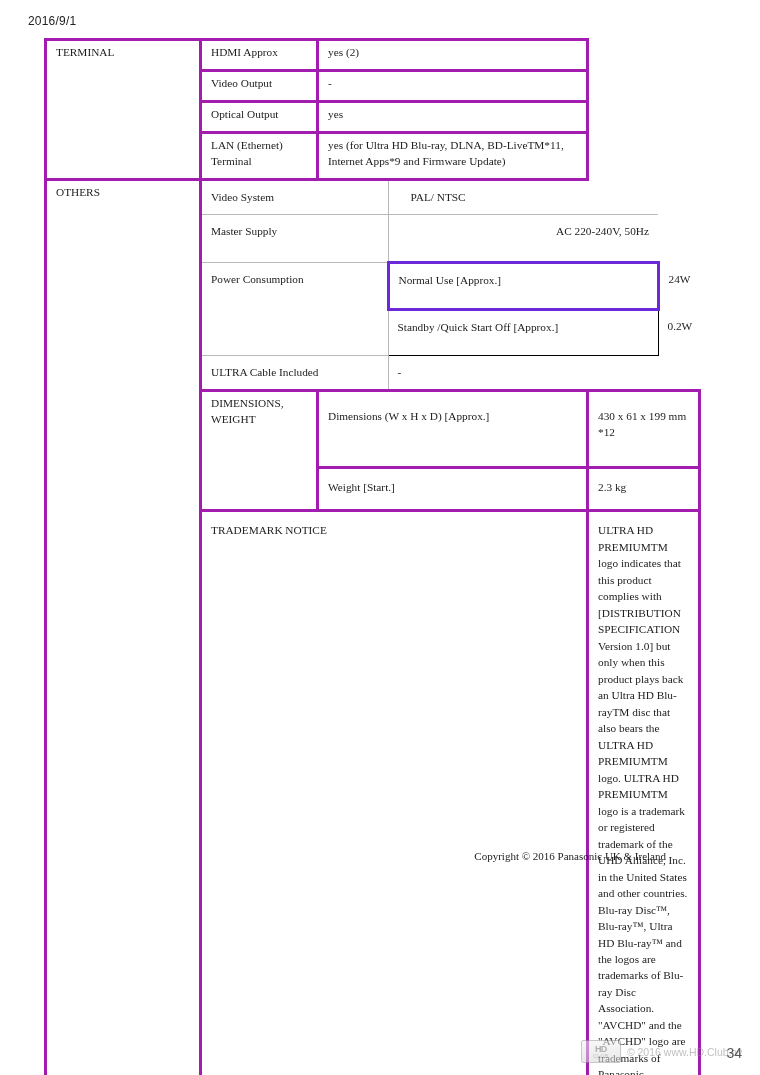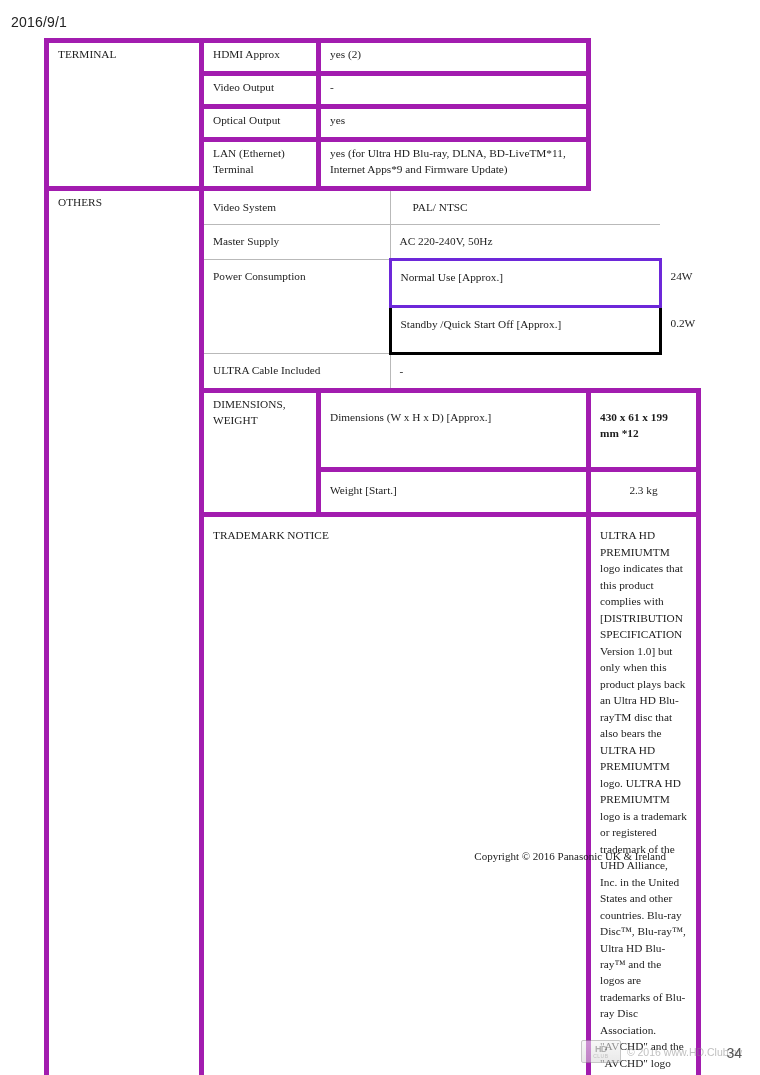--- a/index.html
+++ b/index.html
@@ -18,38 +18,38 @@
   .page {
     position: relative;
     width: 760px;
     height: 1075px;
     background: #fff;
     box-sizing: border-box;
   }
   .date-stamp {
     position: absolute;
     top: 14px;
-    left: 11px;
-    font-family: "Liberation Sans", sans-serif;
-    font-size: 14px;
+    left: 28px;
+    font-family: "Liberation Sans", sans-serif;
+    font-size: 12px;
     color: #222;
     letter-spacing: 0.2px;
   }
   .spec-table {
     position: absolute;
     top: 38px;
     left: 44px;
     width: 657px;
     border-collapse: collapse;
     table-layout: fixed;
     font-size: 11.3px;
     line-height: 1.42;
   }
   .spec-table td {
-    border: 5px solid #a21caf;
+    border: 3px solid #a21caf;
     vertical-align: top;
     padding: 3px 9px 9px 9px;
     color: #1c1c1c;
   }
   .c-label1 { width: 155px; }
   .c-label2 { width: 117px; }
   .c-value  { width: 270px; }
   .trademark-block {
     line-height: 1.46;
     text-align: left;
@@ -152,48 +152,48 @@
                 <col style="width:186px">
                 <col style="width:270px">
               </colgroup>
             <tbody>
               <tr>
                 <td style="border:1px solid #b9b9b9;border-top:0;border-left:0;vertical-align:top;padding:8px 9px 9px 9px;">Video System</td>
                 <td style="border:1px solid #b9b9b9;border-top:0;border-right:0;vertical-align:top;padding:8px 9px 9px 22px;">PAL/ NTSC</td>
               </tr>
               <tr>
                 <td style="border:1px solid #b9b9b9;border-left:0;vertical-align:top;padding:8px 9px 9px 9px;">Master Supply</td>
-                <td style="border:1px solid #b9b9b9;border-right:0;vertical-align:top;padding:8px 9px 9px 9px;">AC 220-240V, 50Hz</td>
+                <td style="border:1px solid #b9b9b9;border-right:0;vertical-align:top;padding:8px 9px 22px 9px;text-align:right;">AC 220-240V, 50Hz</td>
               </tr>
               <tr>
                 <td rowspan="2" style="border:1px solid #b9b9b9;border-left:0;vertical-align:top;padding:8px 9px 9px 9px;width:73px;">Power Consumption</td>
                 <td style="border:3px solid #6d28d9;vertical-align:top;padding:8px 9px 20px 9px;width:113px;">Normal Use [Approx.]</td>
                 <td style="border:1px solid #b9b9b9;border-right:0;vertical-align:top;padding:8px 9px 20px 9px;">24W</td>
               </tr>
               <tr>
-                <td style="border:3px solid #000000;vertical-align:top;padding:8px 9px 20px 9px;">Standby /Quick Start Off [Approx.]</td>
+                <td style="border:1px solid #000000;vertical-align:top;padding:8px 9px 20px 9px;">Standby /Quick Start Off [Approx.]</td>
                 <td style="border:1px solid #b9b9b9;border-right:0;vertical-align:top;padding:8px 9px 20px 9px;">0.2W</td>
               </tr>
               <tr>
                 <td style="border:1px solid #b9b9b9;border-left:0;border-bottom:0;vertical-align:top;padding:8px 9px 9px 9px;">ULTRA Cable Included</td>
                 <td style="border:1px solid #b9b9b9;border-right:0;border-bottom:0;vertical-align:top;padding:8px 9px 9px 9px;">-</td>
               </tr>
             </tbody>
           </table>
         </td>
       </tr>
 
       <tr>
         <td rowspan="2">DIMENSIONS, WEIGHT</td>
         <td style="padding-top:16px;padding-bottom:26px;">Dimensions (W x H x D) [Approx.]</td>
-        <td style="padding-top:16px;padding-bottom:26px;font-weight:bold;">430 x 61 x 199 mm *12</td>
+        <td style="padding-top:16px;padding-bottom:26px;">430 x 61 x 199 mm *12</td>
       </tr>
       <tr>
         <td style="padding-top:10px;padding-bottom:14px;">Weight [Start.]</td>
-        <td style="padding-top:10px;padding-bottom:14px;text-align:center;">2.3 kg</td>
+        <td style="padding-top:10px;padding-bottom:14px;">2.3 kg</td>
       </tr>
 
       <tr>
         <td colspan="2" style="padding-top:10px;">TRADEMARK NOTICE</td>
         <td class="trademark-block" style="padding-top:10px;padding-bottom:12px;">ULTRA HD PREMIUMTM logo indicates that this product complies with [DISTRIBUTION SPECIFICATION Version 1.0] but only when this product plays back an Ultra HD Blu-rayTM disc that also bears the ULTRA HD PREMIUMTM logo. ULTRA HD PREMIUMTM logo is a trademark or registered trademark of the UHD Alliance, Inc. in the United States and other countries. Blu-ray Disc™, Blu-ray™, Ultra HD Blu-ray™    and the logos are trademarks of Blu-ray Disc Association. "AVCHD" and the "AVCHD" logo are trademarks of Panasonic Corporation and Sony Corporation. MPEG Layer-3 audio coding technology licensed from Fraunhofer IIS and Thomson. Dolby, Dolby Audio, and the double-D symbol are trademarks of Dolby Laboratories. For DTS patents, see http://patents.dts.com. Manufactured under license from DTS Licensing Limited. DTS, DTS-HD, the Symbol, &amp; DTS and the Symbol together are registered trademarks, and DTS-HD Master Audio is a trademark of DTS, Inc. © DTS, Inc. All Rights Reserved. The terms HDMI and HDMI High-Definition Multimedia Interface, and the HDMI Logo are trademarks or registered trademarks of HDMI Licensing, LLC in the United States and other countries. DLNA, the DLNA Logo and DLNA CERTIFIED are trademarks, service marks, or certification marks of the Digital Living Network Alliance. Android is a trademark of Google Inc.</td>
       </tr>
     </tbody>
   </table>
 
   <div class="copyright">Copyright © 2016 Panasonic UK &amp; Ireland</div>

